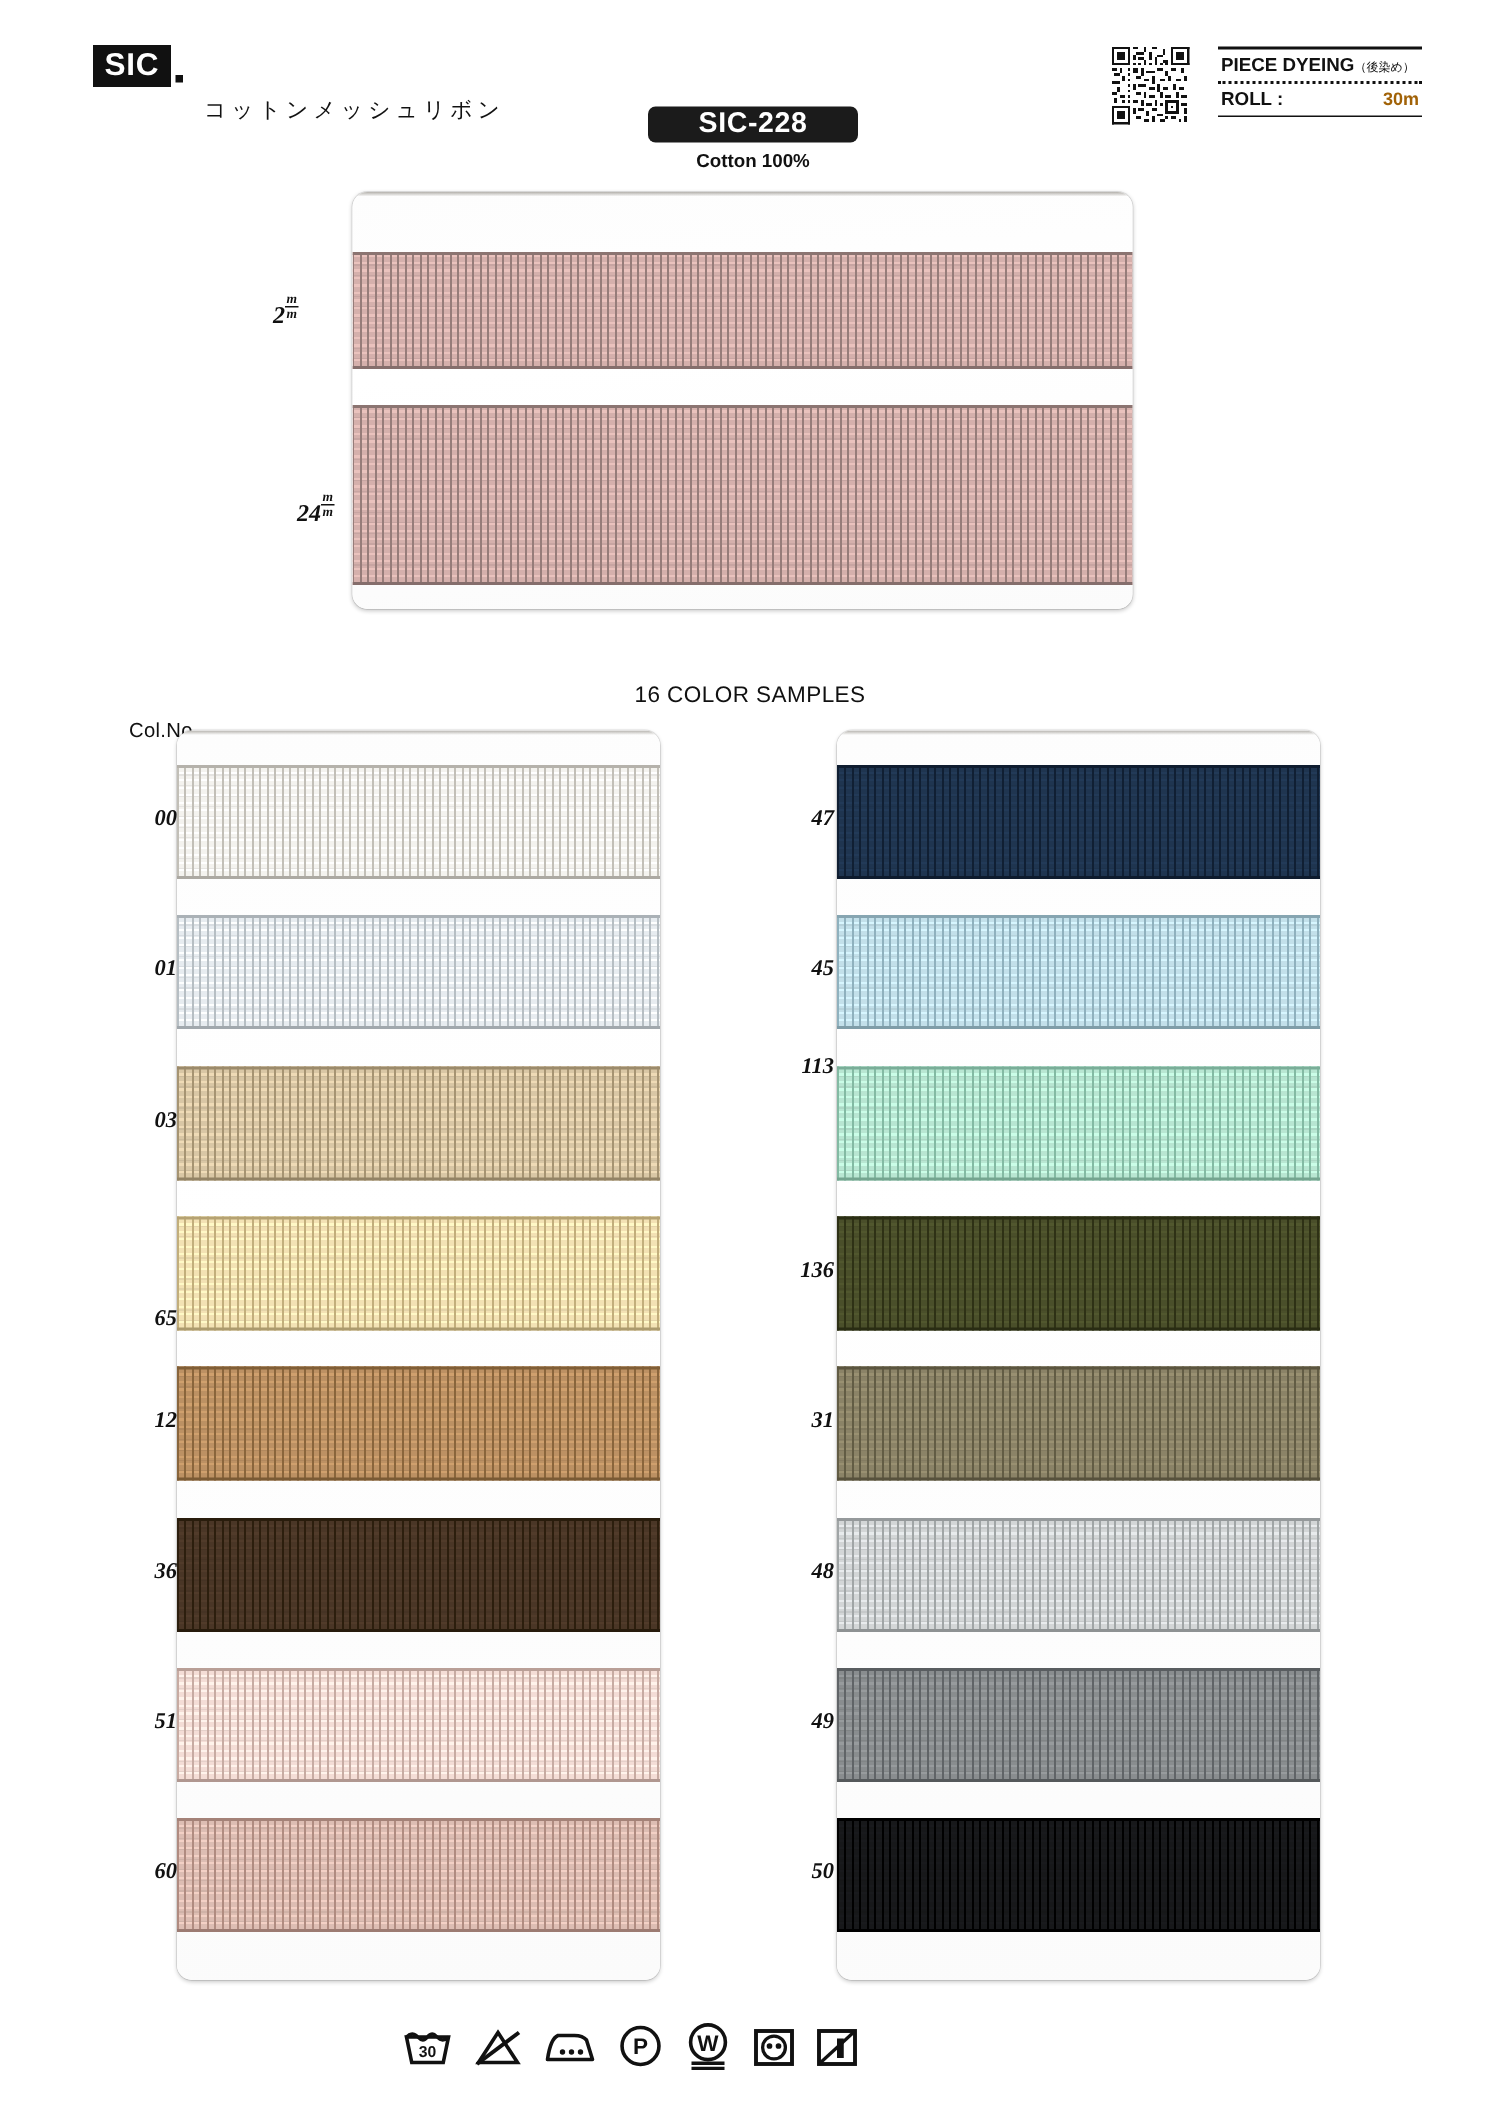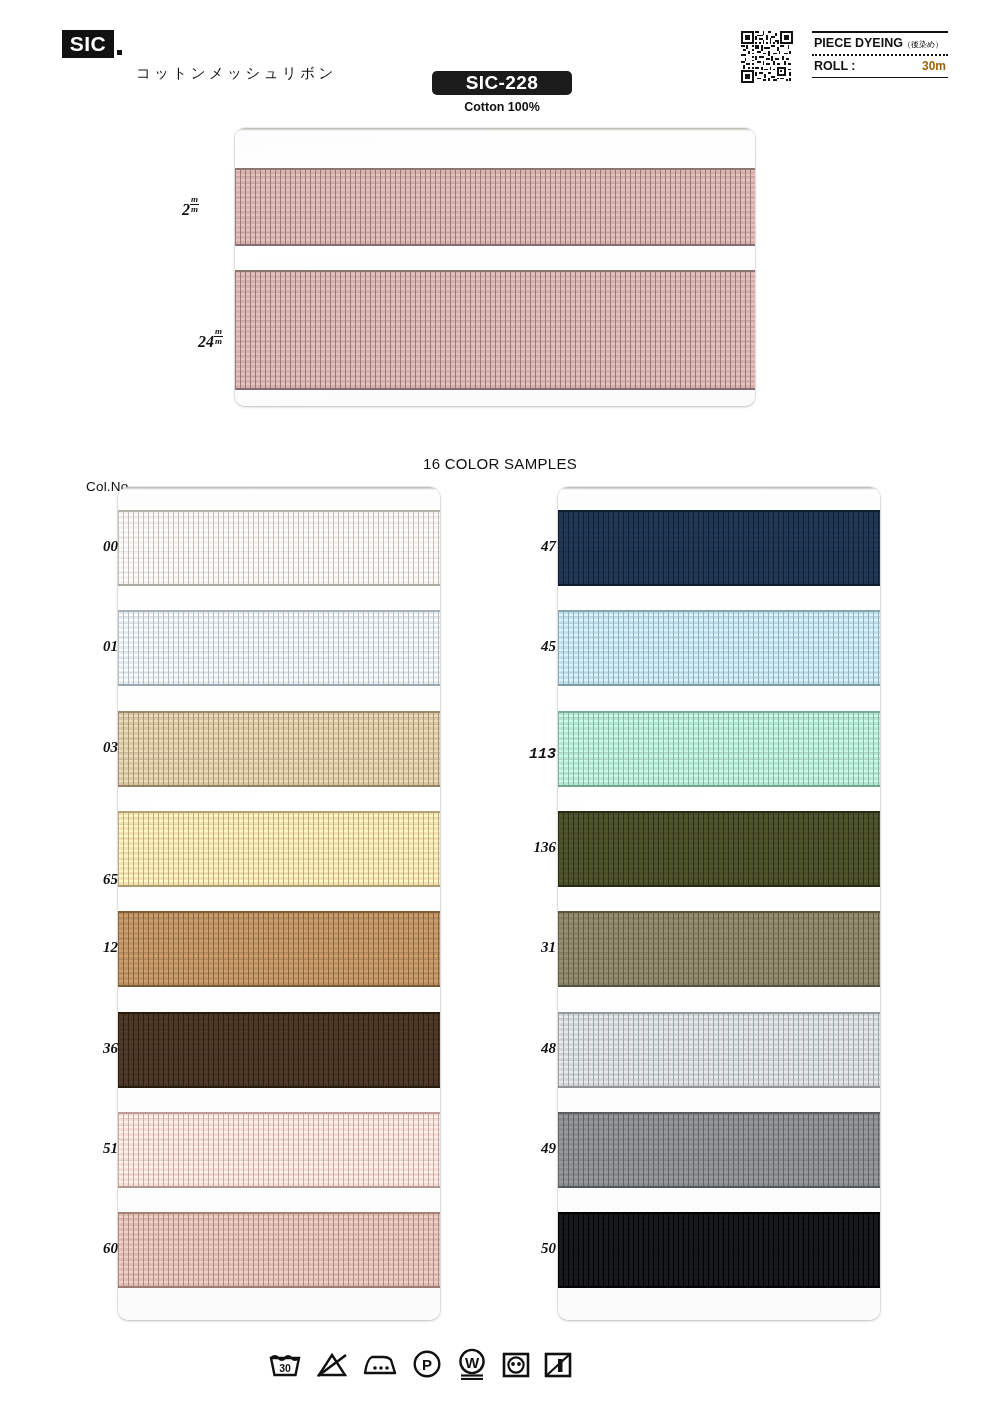--- a/index.html
+++ b/index.html
@@ -452,18 +452,18 @@
 <div class="col-num lcol" style="top: 538px;">00</div>
 <div class="col-num lcol" style="top: 638.3px;">01</div>
 <div class="col-num lcol" style="top: 738.6px;">03</div>
 <div class="col-num lcol" style="top: 838.9px; margin-top: 32px;">65</div>
 <div class="col-num lcol" style="top: 939.2px;">12</div>
 <div class="col-num lcol" style="top: 1039.5px;">36</div>
 <div class="col-num lcol" style="top: 1139.8px;">51</div>
 <div class="col-num lcol" style="top: 1240.1px;">60</div>
 <div class="col-num rcol" style="top: 538px;">47</div>
 <div class="col-num rcol" style="top: 638.3px;">45</div>
-<div class="col-num rcol" style="top: 746px; font-family: Liberation Mono, monospace;">113</div>
+<div class="col-num rcol" style="top: 703px;">113</div>
 <div class="col-num rcol" style="top: 838.9px;">136</div>
 <div class="col-num rcol" style="top: 939.2px;">31</div>
 <div class="col-num rcol" style="top: 1039.5px;">48</div>
 <div class="col-num rcol" style="top: 1139.8px;">49</div>
 <div class="col-num rcol" style="top: 1240.1px;">50</div>
 
 </body></html>

